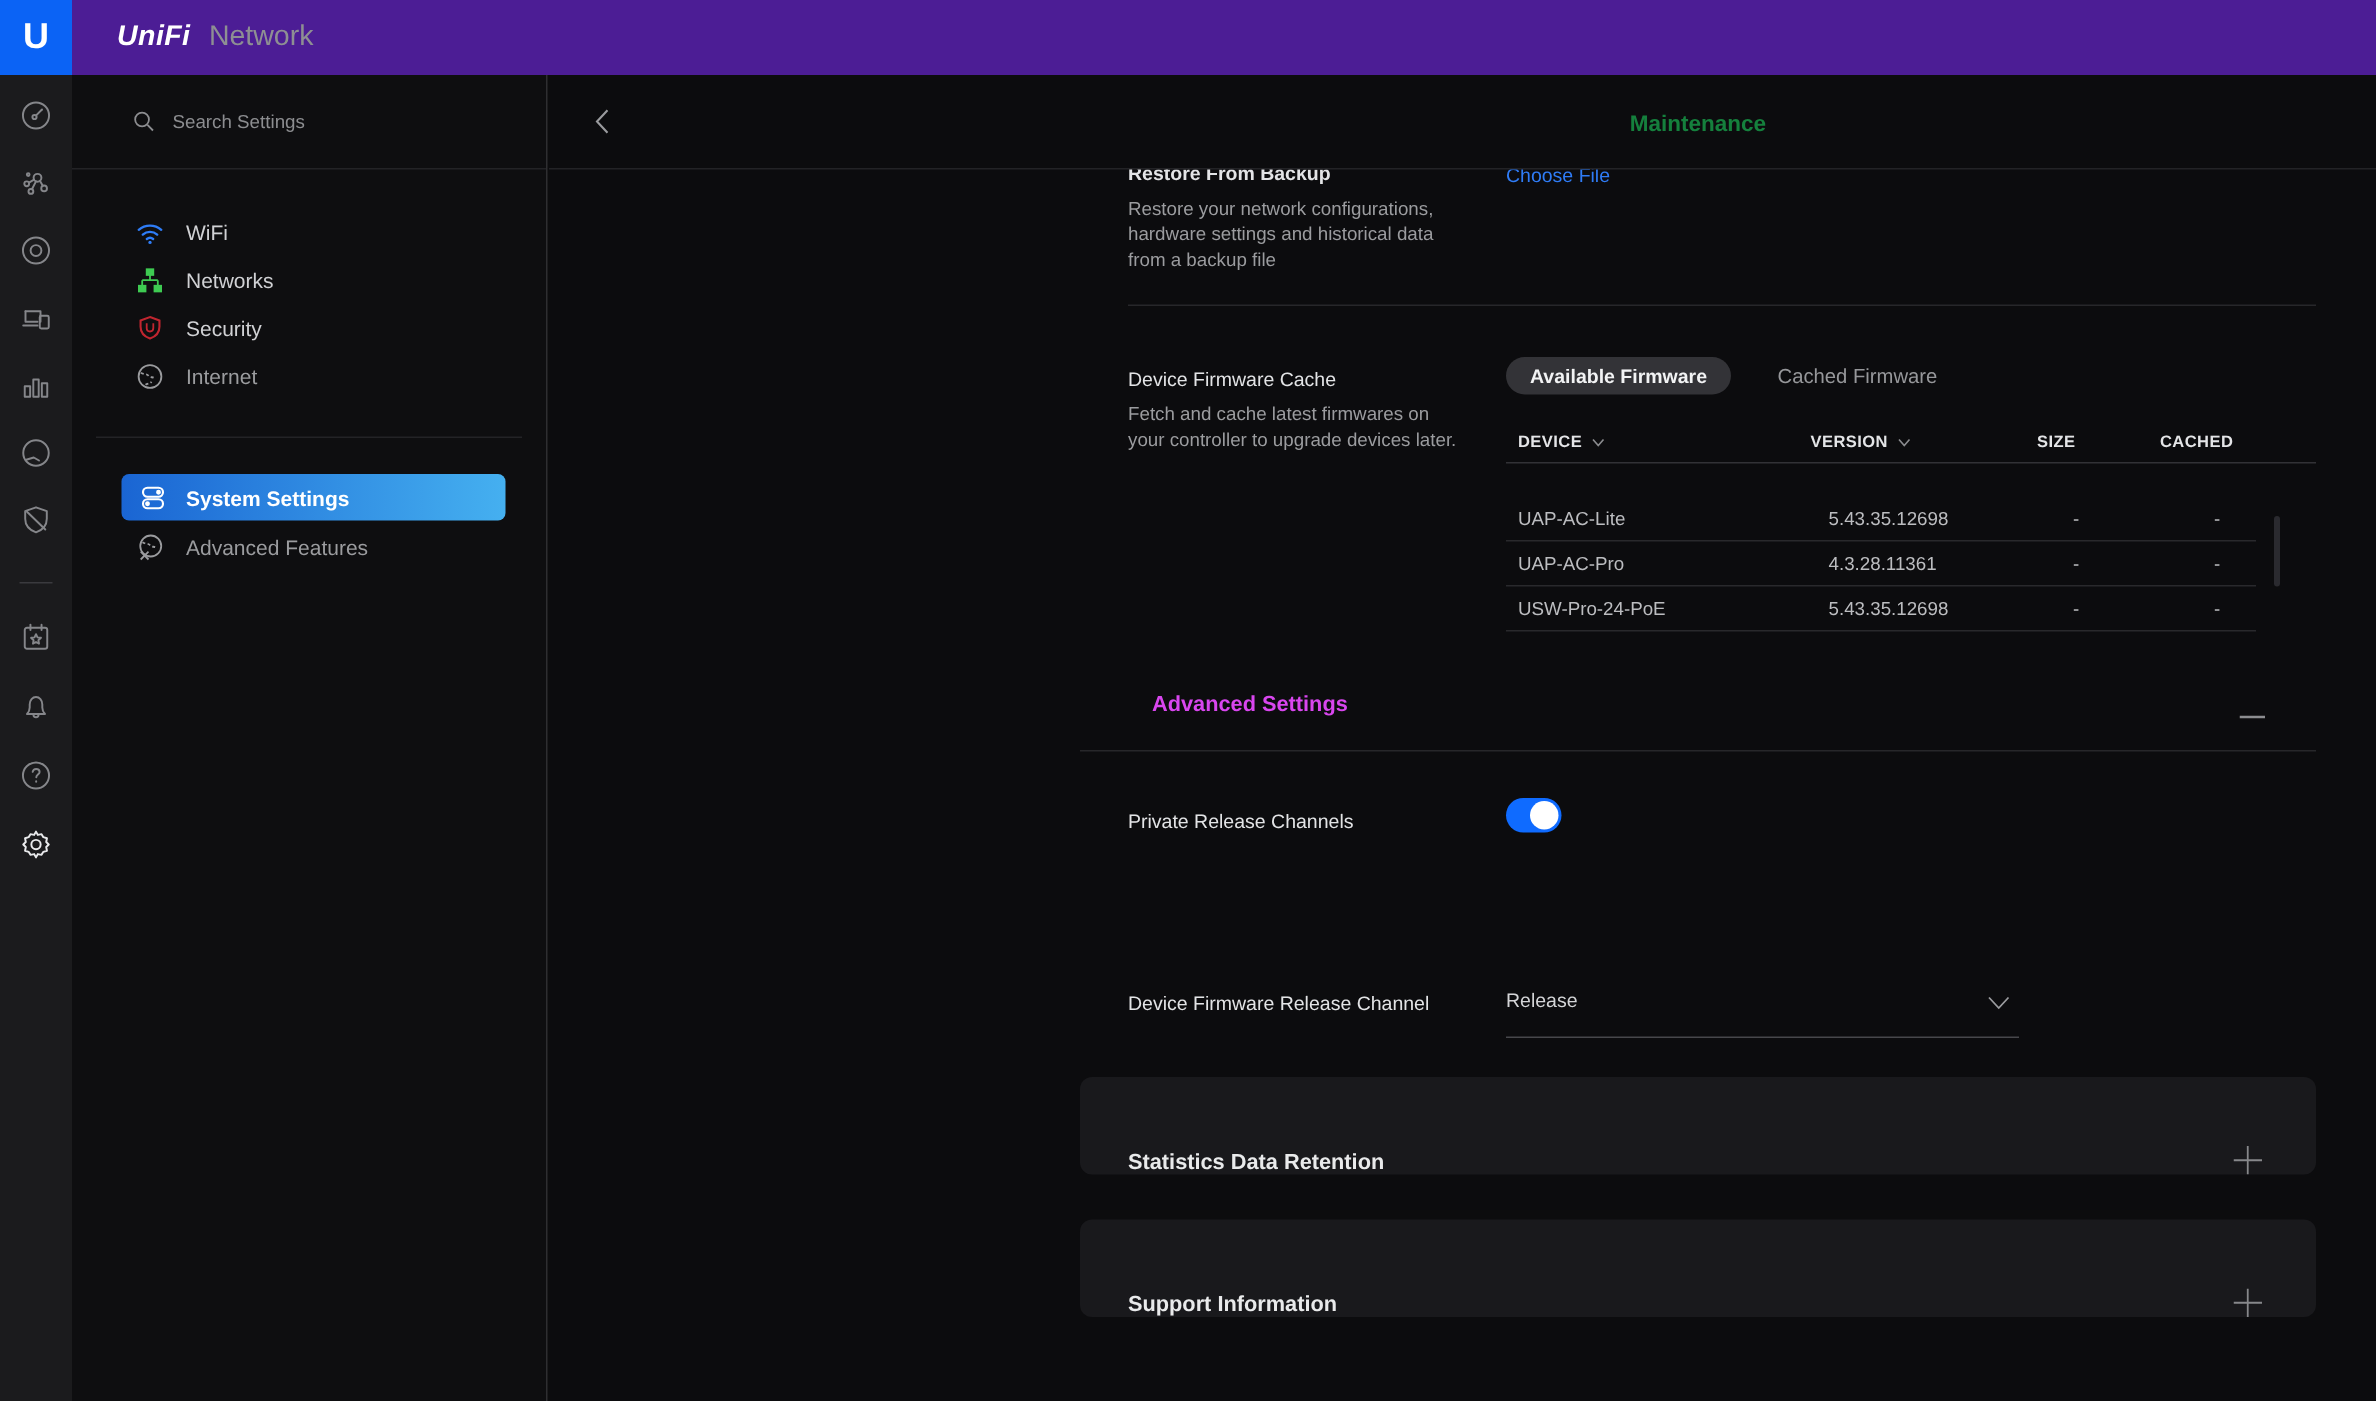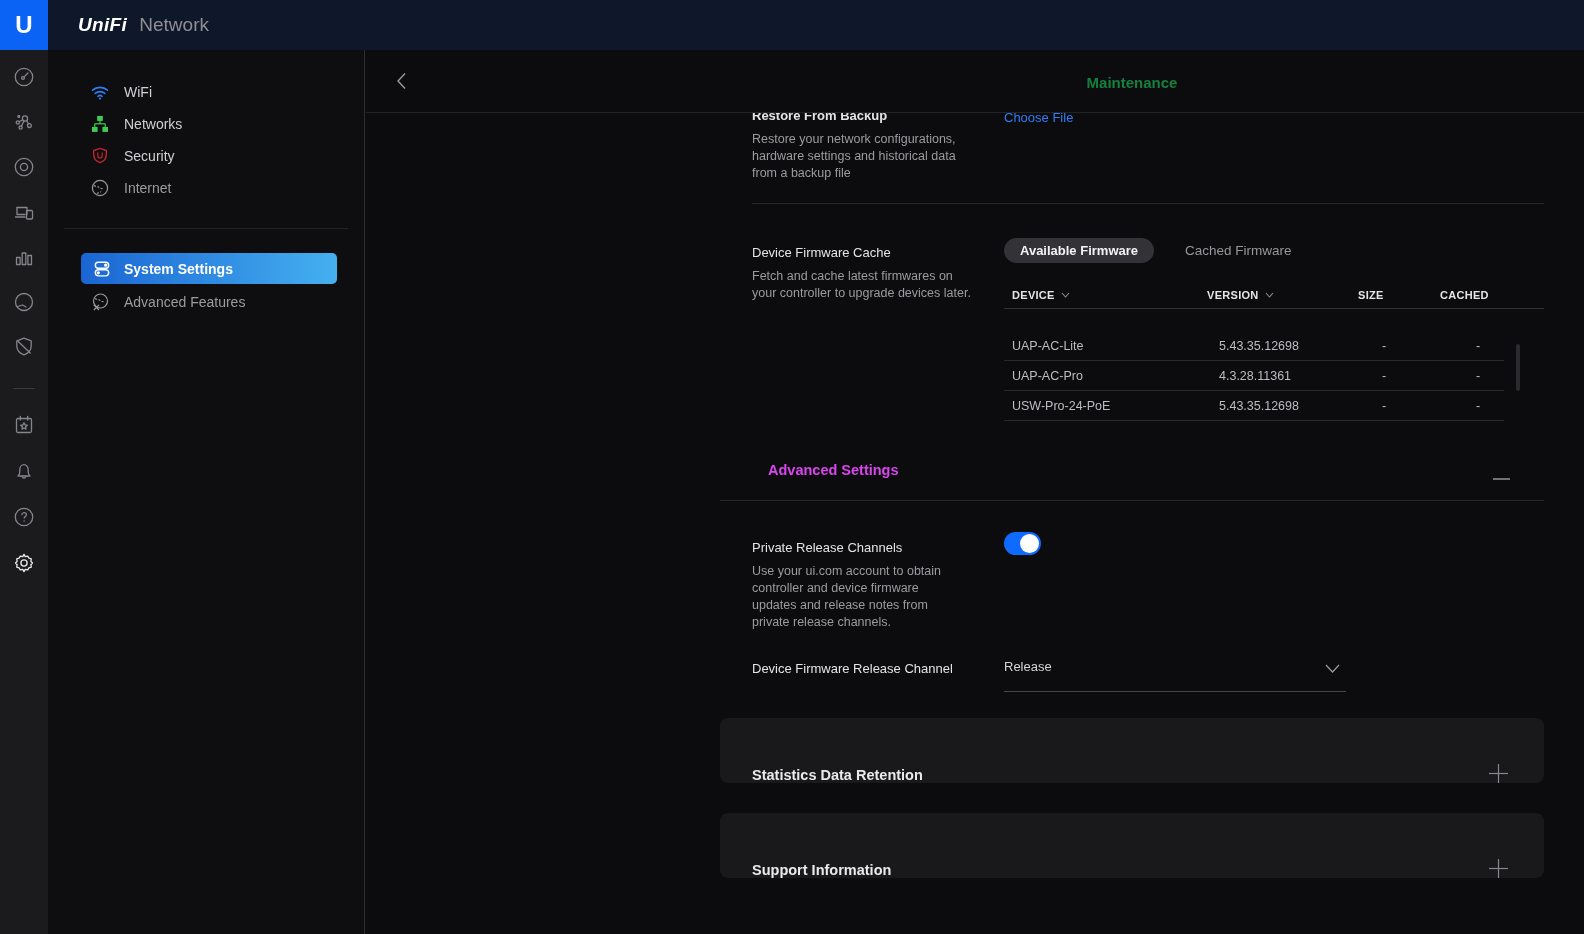--- a/index.html
+++ b/index.html
@@ -3,21 +3,21 @@
 <meta charset="utf-8">
 <style>
   * { margin:0; padding:0; box-sizing:border-box; }
   html,body { width:1584px; height:934px; background:#0c0c0e; overflow:hidden;
               font-family:"Liberation Sans", sans-serif; }
 
   
   .logo-sq { position:absolute; left:0; top:0; width:48px; height:50px; background:#0b63f5;
              display:flex; align-items:center; justify-content:center; cursor:pointer; }
   .logo-sq .u { color:#fff; font-size:24px; font-weight:bold; font-family:"Liberation Sans",sans-serif; }
-  .topbar { position:absolute; left:48px; top:0; right:0; height:50px; background:#0f172a; }
+  .topbar { position:absolute; left:48px; top:0; right:0; height:50px; background:#4c1d95; }
   .brand { position:absolute; left:30px; top:14px; font-size:19px; color:#fff; }
   .brand .unifi { font-weight:bold; font-style:italic; position:relative; letter-spacing:.3px; }
   .brand .product { color:#8e8f93; font-weight:400; margin-left:7px; }
 
   
   .rail { position:absolute; left:0; top:50px; bottom:0; width:48px; background:#1b1b1d; }
   .rail-item { width:48px; height:45px; display:flex; align-items:center; justify-content:center;
                color:#85868a; cursor:pointer; }
   .rail-item svg { stroke:#85868a; }
   .rail-item.active svg { stroke:#e9eaec; }
@@ -192,20 +192,27 @@
       <div class="rail-item active">
         <svg width="24" height="24" viewBox="0 0 24 24" fill="none" stroke-width="1.3" stroke-linecap="round" stroke-linejoin="round">
           <circle cx="12" cy="12" r="3.1"></circle>
           <path d="M12 3.4l1.2 2.2 2.5-.5 1.2 2 2.4.7-.5 2.5 1.7 1.7-1.7 1.7.5 2.5-2.4.7-1.2 2-2.5-.5-1.2 2.2-1.2-2.2-2.5.5-1.2-2-2.4-.7.5-2.5L3.5 12l1.7-1.7-.5-2.5 2.4-.7 1.2-2 2.5.5z"></path>
         </svg>
       </div>
     </div>
 </div>
 
 <div class="sidebar">
+  <div class="search-row">
+    <svg width="16" height="16" viewBox="0 0 16 16" fill="none" stroke-width="1.2">
+      <circle cx="6.7" cy="6.7" r="4.6"></circle>
+        <line x1="10.3" y1="10.3" x2="14" y2="14"></line>
+    </svg>
+    <span>Search Settings</span>
+  </div>
   <div class="menu">
       <div class="menu-item">
         <span class="mi-icon">
           <svg width="20" height="20" viewBox="0 0 20 20" fill="none" stroke="#2e7cf6" stroke-width="1.6" stroke-linecap="round">
             <path d="M2.5 8.2a11.5 11.5 0 0 1 15 0"></path>
             <path d="M5.2 11.4a7.3 7.3 0 0 1 9.6 0"></path>
             <path d="M7.9 14.3a3.3 3.3 0 0 1 4.2 0"></path>
             <circle cx="10" cy="16.6" r="1.1" fill="#2e7cf6" stroke="none"></circle>
           </svg>
         </span>
@@ -357,21 +364,20 @@
         <div class="collapse-btn">
           <svg width="17" height="4" viewBox="0 0 17 4">
               <line x1="0" y1="2" x2="17" y2="2" stroke="#8c8d90" stroke-width="1.6"></line>
             </svg>
         </div>
       </div>
 
       <div class="sec" style="top:417px;">
         <div class="sec-label" style="top:10px; width:200px;">
           <div class="lbl">Private Release Channels</div>
-          <div class="desc">Use your ui.com account to obtain controller and device firmware updates and release notes from private release channels.</div>
         </div>
         <div class="sec-control" style="top:2px;">
           <div class="toggle">
             <div class="knob"></div>
           </div>
         </div>
       </div>
 
       <div class="sec" style="top:542px;">
         <div class="sec-label" style="top:6px; width:250px;">

